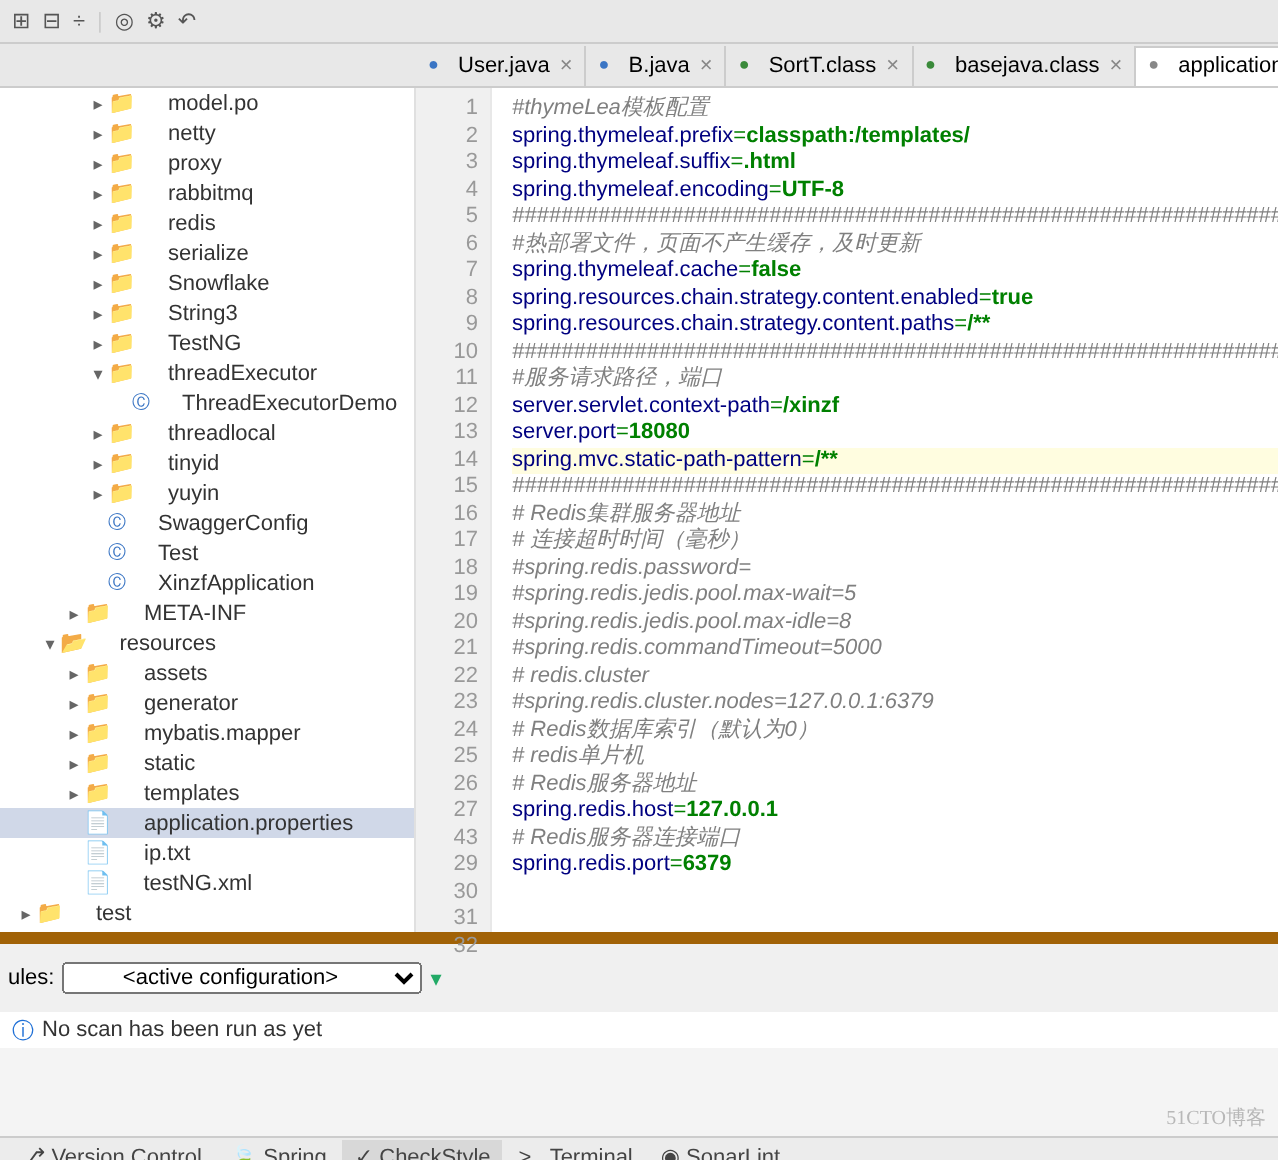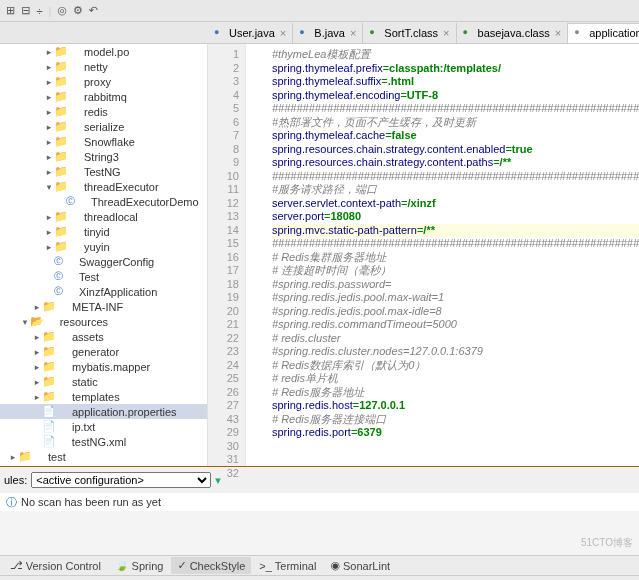--- a/index.html
+++ b/index.html
@@ -13,36 +13,36 @@
 .tab .close { color:#888; margin-left:2px; }
 .main { display:flex; height:422px; background:#fff; }
 .tree { width:208px; background:#fff; overflow:hidden; border-right:1px solid #e0e0e0; font-size:11px; color:#333; }
 .tree-item { display:flex; align-items:center; height:15px; padding-left:4px; white-space:nowrap; cursor:pointer; }
 .tree-item.sel { background:#d0d8e8; }
 .arrow { width:10px; display:inline-block; color:#666; font-size:9px; text-align:center; }
 .folder { width:14px; height:10px; display:inline-flex; align-items:center; justify-content:center; }
 .tree-item .lbl { margin-left:16px; }
 .gutter { width:38px; background:#f0f0f0; color:#999; text-align:right; padding:4px 6px 0 0; font-family:Consolas,monospace; font-size:11px; border-right:1px solid #e8e8e8; }
 .gutter div { height:13.5px; }
-.code { flex:1; padding:4px 0 0 26px; font-family:Consolas,monospace; font-size:11px; line-height:13.5px; white-space:nowrap; overflow:hidden; }
+.code { flex:1; padding:4px 0 0 10px; font-family:Consolas,monospace; font-size:11px; line-height:13.5px; white-space:nowrap; overflow:hidden; }
 .code div { height:13.5px; }
 .c-comment { color:#808080; font-style:italic; }
 .c-key { color:#000080; font-weight:normal; }
 .c-eq { color:#008000; }
 .c-val { color:#008000; font-weight:bold; }
-.bottom-config { height:27px; background:#f0f0f0; border-top:1px solid #a16207; display:flex; align-items:center; padding:0 4px; gap:4px; font-size:11px; }
-.bottom-config select { font-size:11px; width:180px; }
+.bottom-config { height:40px; background:#f0f0f0; border-top:6px solid #a16207; display:flex; align-items:center; padding:0 4px; gap:4px; font-size:11px; }
+.bottom-config select { font-size:11px; width:180px;text-align:center; }
 .scan-status { height:18px; background:#fff; display:flex; align-items:center; padding:0 6px; color:#333; gap:4px; }
 .scan-status .ico-info { color:#1e6fd6; }
 .spacer { height:44px; background:#f4f4f4; }
 .bottom-tabs { height:20px; background:#ececec; border-top:1px solid #ccc; display:flex; align-items:center; gap:2px; padding:0 4px; }
 .btab { display:flex; align-items:center; gap:3px; padding:2px 6px; cursor:pointer; color:#444; }
 .btab.active { background:#d8d8d8; }
 .status-bar { height:18px; background:#ececec; display:flex; align-items:center; padding:0 4px; color:#555; font-size:11px; border-top:1px solid #ccc; }
-.watermark { position:absolute; bottom:30px; right:6px; color:#b8b8b8; font-size:10px; }
+.watermark { position:absolute; bottom:14px; right:6px; color:#b8b8b8; font-size:10px;font-family:Liberation Serif, serif; }
 .ico-java { color:#3a75c4; font-size:9px; }
 .ico-class { color:#3a8a3a; font-size:9px; }
 .ico-prop { color:#888; font-size:9px; }
 .ico-pkg { color:#b8860b; }
 .ico-dir { color:#b8860b; }
 .ico-xml { color:#c08020; }
 .highlight-line { background:#fffde0; display:inline-block; width:100%; }
 </style>
 </head>
 <body>
@@ -277,21 +277,21 @@
       <div><span class="c-key">spring.resources.chain.strategy.content.paths</span><span class="c-eq">=</span><span class="c-val">/**</span></div>
       <div><span class="c-comment">####################################################################</span></div>
       <div><span class="c-comment">#服务请求路径，端口</span></div>
       <div><span class="c-key">server.servlet.context-path</span><span class="c-eq">=</span><span class="c-val">/xinzf</span></div>
       <div><span class="c-key">server.port</span><span class="c-eq">=</span><span class="c-val">18080</span></div>
       <div><span class="highlight-line"><span class="c-key">spring.mvc.static-path-pattern</span><span class="c-eq">=</span><span class="c-val">/**</span></span></div>
       <div><span class="c-comment">####################################################################</span></div>
       <div><span class="c-comment"># Redis集群服务器地址</span></div>
       <div><span class="c-comment"># 连接超时时间（毫秒）</span></div>
       <div><span class="c-comment">#spring.redis.password=</span></div>
-      <div><span class="c-comment">#spring.redis.jedis.pool.max-wait=1</span></div>
+      <div><span class="c-comment">#spring.redis.jedis.pool.max-wait=5</span></div>
       <div><span class="c-comment">#spring.redis.jedis.pool.max-idle=8</span></div>
       <div><span class="c-comment">#spring.redis.commandTimeout=5000</span></div>
       <div><span class="c-comment"># redis.cluster</span></div>
       <div><span class="c-comment">#spring.redis.cluster.nodes=127.0.0.1:6379</span></div>
       <div><span class="c-comment"># Redis数据库索引（默认为0）</span></div>
       <div><span class="c-comment"># redis单片机</span></div>
       <div><span class="c-comment"># Redis服务器地址</span></div>
       <div><span class="c-key">spring.redis.host</span><span class="c-eq">=</span><span class="c-val">127.0.0.1</span></div>
       <div><span class="c-comment"># Redis服务器连接端口</span></div>
       <div><span class="c-key">spring.redis.port</span><span class="c-eq">=</span><span class="c-val">6379</span></div>

